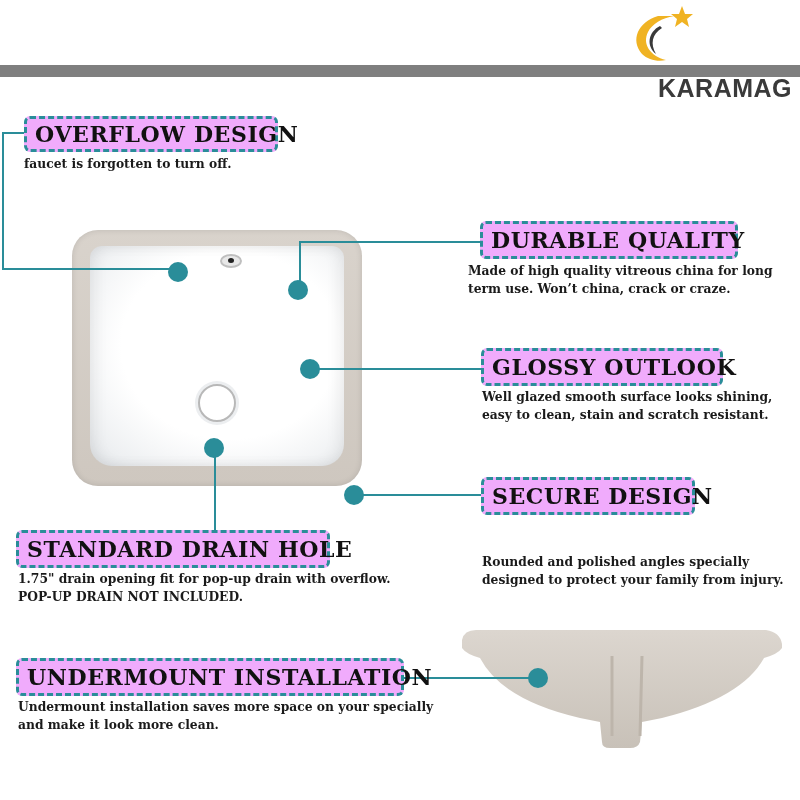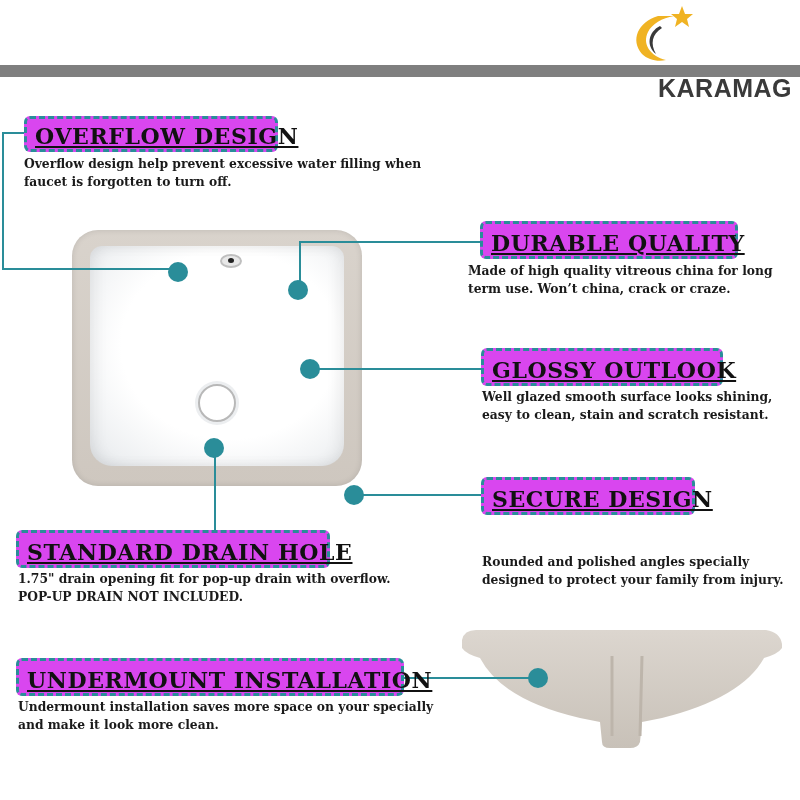--- a/index.html
+++ b/index.html
@@ -19,26 +19,25 @@
   }
   .top-bar { left: 0; top: 65px; width: 800px; height: 12px; background: #7f7f7f; }
 
   
   .title-box {
     position: absolute;
     border: 3px dashed #2a8d99;
     border-radius: 6px;
     padding: 0 8px;
     box-sizing: border-box;
-    display: flex; align-items: flex-end;
+    display: flex; align-items: center;
     font-family: "DejaVu Serif", "Liberation Serif", serif;
     font-weight: bold; font-size: 22px; letter-spacing: 0.6px;
     color: #111; white-space: nowrap;
-    background: #d946ef;
-    text-decoration: underline;
+    background: #f0abfc;
   }
   .desc {
     position: absolute;
     font-family: "DejaVu Serif", "Liberation Serif", serif;
     font-weight: bold; font-size: 12.3px; line-height: 18px;
     color: #1a1a1a; white-space: nowrap;
   }
 
   
   .line { position: absolute; background: #2a8d99; }
@@ -129,21 +128,20 @@
 <div class="line" style="left:214px;top:450px;width:2px;height:82px;"></div>
 <div class="dot" style="left:204px;top:438px;"></div>
 
 <div class="line" style="left:402px;top:677px;width:136px;height:2px;"></div>
 <div class="dot" style="left:528px;top:668px;"></div>
 
 <div class="title-box" style="left:24px;top:116px;width:254px;height:36px;">
   <span>OVERFLOW DESIGN</span>
 </div>
 <div class="desc" style="left:24px;top:155px;">
-  <div>Overflow design help prevent excessive water filling when</div>
   <div>faucet is forgotten to turn off.</div>
 </div>
 
 <div class="title-box" style="left:480px;top:221px;width:258px;height:38px;">
   <span>DURABLE QUALITY</span>
 </div>
 <div class="desc" style="left:468px;top:262px;">
   <div>Made of high quality vitreous china for long</div>
   <div>term use. Won’t china, crack or craze.</div>
 </div>

